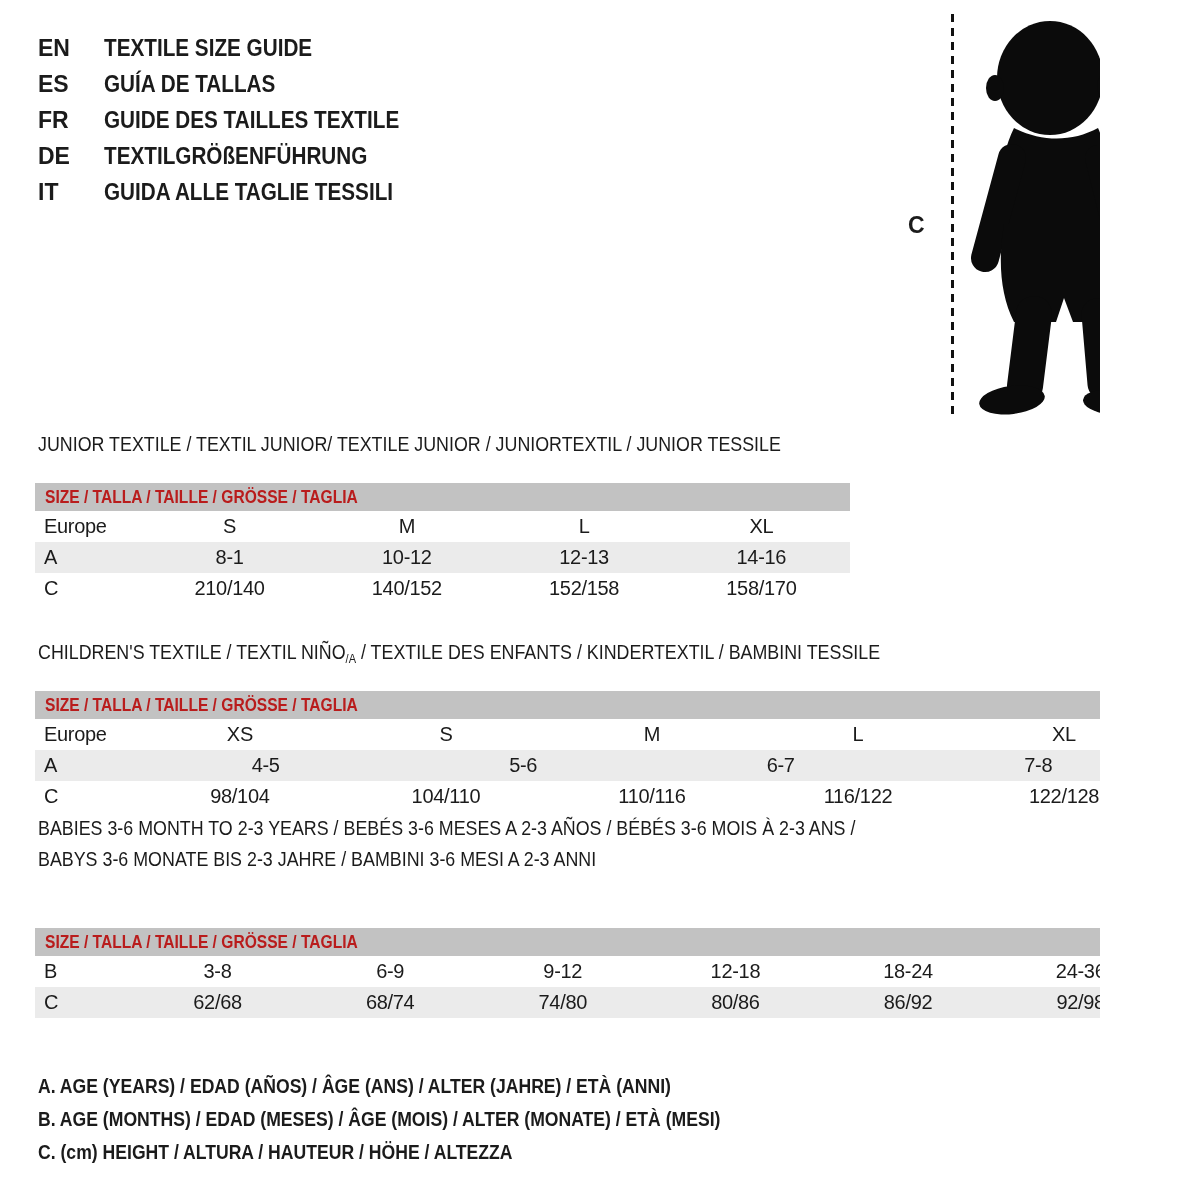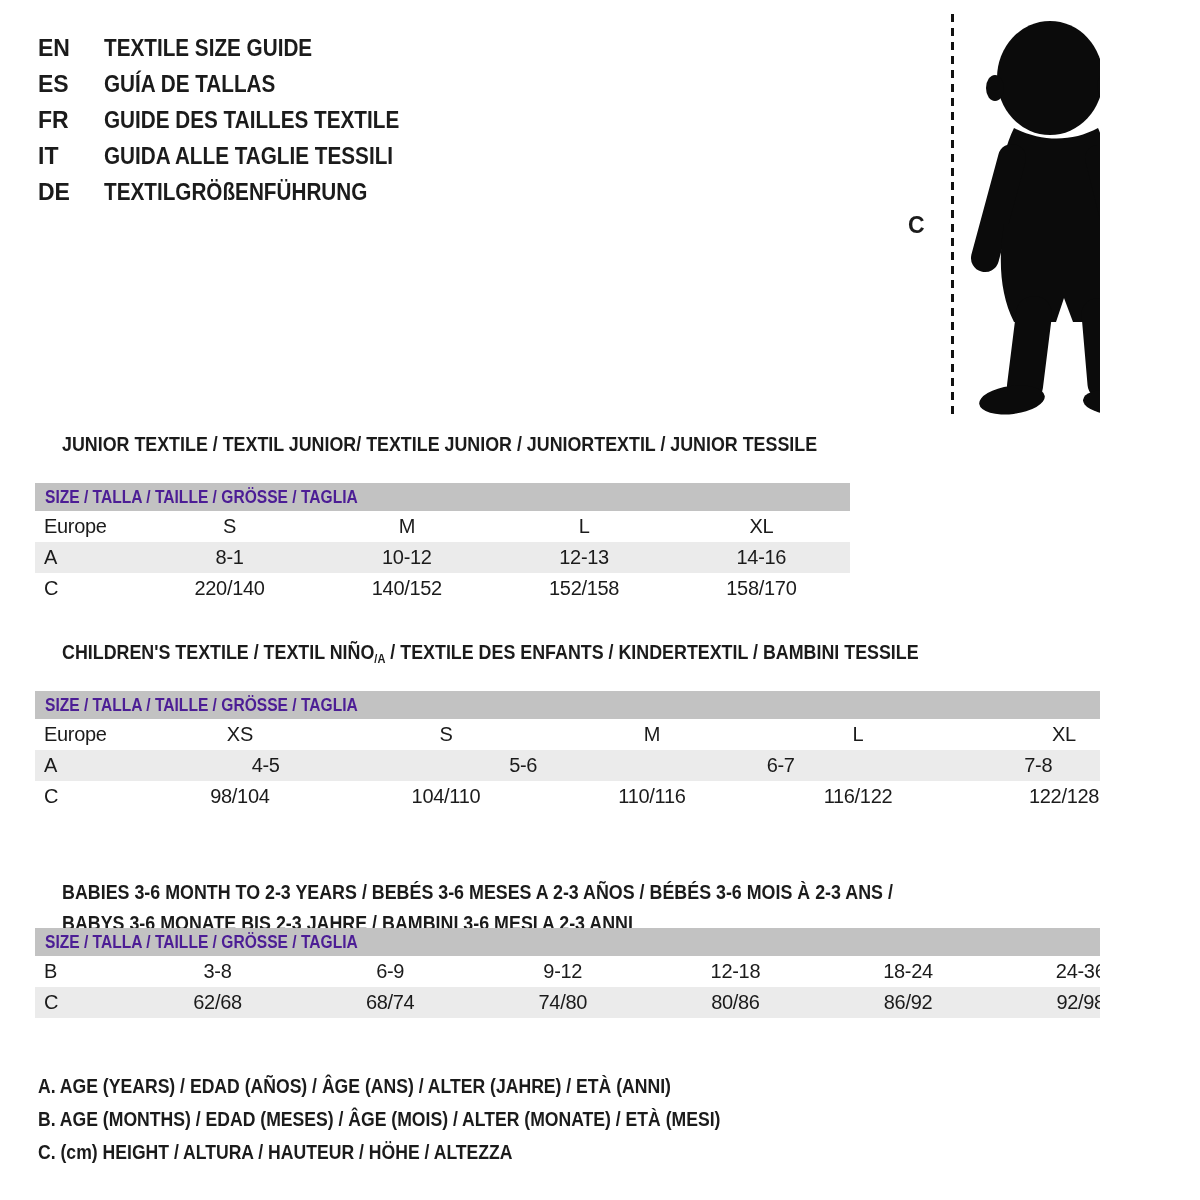--- a/index.html
+++ b/index.html
@@ -18,26 +18,26 @@
   .lang-code{width:66px;flex:0 0 66px;}
   .lang-title{}
 
   
   .dash-line{position:absolute;left:951px;top:14px;width:3px;height:402px;
     background:repeating-linear-gradient(180deg,#111 0 8px,transparent 8px 14px);}
   .fig-label{position:absolute;left:908px;top:212px;font-size:23px;font-weight:bold;}
   .silhouette{position:absolute;left:962px;top:16px;}
 
   
-  .sec-title{position:absolute;left:38px;font-size:21px;font-weight:bold;line-height:22px;white-space:nowrap;margin-left:24px;}
+  .sec-title{position:absolute;left:38px;font-size:21px;font-weight:normal;line-height:22px;white-space:nowrap;}
   .sub{font-size:13px;vertical-align:-4px;}
 
   
   .tbl{position:absolute;left:35px;}
-  .tbl-head{height:28px;line-height:28px;background:#c2c2c2;color:#4c1d95;
+  .tbl-head{height:28px;line-height:28px;background:#c2c2c2;color:#b91c1c;
     font-size:19px;font-weight:bold;padding-left:10px;box-sizing:border-box;}
   .tbl-row{display:flex;height:31px;line-height:31px;font-size:20px;letter-spacing:-0.3px;}
   .tbl-row.stripe{background:#ebebeb;}
   .cell{text-align:center;overflow:hidden;}
   .cell.lab{text-align:left;padding-left:9px;box-sizing:border-box;}
   .tbl.junior{width:815px;}
   .tbl.junior .cell.lab{flex:0 0 13%;}
   .tbl.junior .cell{flex:1 1 0;}
   .tbl.wide{width:1132px;}
   .tbl.wide .cell.lab{flex:0 0 9%;}
@@ -60,26 +60,26 @@
     </div>
     <div class="lang-row">
       <span class="lang-code">ES</span>
       <span class="lang-title"><span class="cond90">GUÍA DE TALLAS</span></span>
     </div>
     <div class="lang-row">
       <span class="lang-code">FR</span>
       <span class="lang-title"><span class="cond90">GUIDE DES TAILLES TEXTILE</span></span>
     </div>
     <div class="lang-row">
+      <span class="lang-code">DE</span>
+      <span class="lang-title"><span class="cond90">TEXTILGRÖßENFÜHRUNG</span></span>
+    </div>
+    <div class="lang-row">
       <span class="lang-code">IT</span>
       <span class="lang-title"><span class="cond90">GUIDA ALLE TAGLIE TESSILI</span></span>
-    </div>
-    <div class="lang-row">
-      <span class="lang-code">DE</span>
-      <span class="lang-title"><span class="cond90">TEXTILGRÖßENFÜHRUNG</span></span>
     </div>
   </div>
 
   <div class="dash-line"></div>
   <span class="fig-label">C</span>
   <svg class="silhouette" width="176" height="404" viewBox="0 0 176 404" fill="#0b0b0b" stroke="#0b0b0b">
     <ellipse cx="88" cy="62" rx="53" ry="57" stroke="none"></ellipse>
     <ellipse cx="33" cy="72" rx="9" ry="13" stroke="none"></ellipse>
     <ellipse cx="144" cy="70" rx="9" ry="13" stroke="none"></ellipse>
     <path d="M52 112 C38 140 36 175 46 215 L138 215 C150 175 148 138 136 112 C110 126 80 126 52 112 Z" stroke="none"></path>
@@ -109,21 +109,21 @@
     </div>
     <div class="tbl-row stripe">
       <span class="cell lab">A</span>
       <span class="cell">8-1</span>
       <span class="cell">10-12</span>
       <span class="cell">12-13</span>
       <span class="cell">14-16</span>
     </div>
     <div class="tbl-row">
       <span class="cell lab">C</span>
-      <span class="cell">220/140</span>
+      <span class="cell">210/140</span>
       <span class="cell">140/152</span>
       <span class="cell">152/158</span>
       <span class="cell">158/170</span>
     </div>
   </div>
 
   <div class="sec-title" style="top:641px;">
     <span class="cond"><span>CHILDREN'S TEXTILE / TEXTIL NIÑO</span><span class="sub">/A</span><span> / TEXTILE DES ENFANTS / KINDERTEXTIL / BAMBINI TESSILE</span></span>
   </div>
   <div class="tbl wide" style="top:691px;">
@@ -148,21 +148,21 @@
     <div class="tbl-row">
       <span class="cell lab">C</span>
       <span class="cell">98/104</span>
       <span class="cell">104/110</span>
       <span class="cell">110/116</span>
       <span class="cell">116/122</span>
       <span class="cell">122/128</span>
     </div>
   </div>
 
-  <div class="sec-title" style="top:876px;line-height:31px;">
+  <div class="sec-title" style="top:812px;line-height:31px;">
     <span class="cond">BABIES 3-6 MONTH TO 2-3 YEARS / BEBÉS 3-6 MESES A 2-3 AÑOS / BÉBÉS 3-6 MOIS À 2-3 ANS /</span><br>
     <span class="cond">BABYS 3-6 MONATE BIS 2-3 JAHRE / BAMBINI 3-6 MESI A 2-3 ANNI</span>
   </div>
   <div class="tbl wide babies" style="top:928px;">
     <div class="tbl-head">
       <span class="cond82">SIZE / TALLA / TAILLE / GRÖSSE / TAGLIA</span>
     </div>
     <div class="tbl-row">
       <span class="cell lab">B</span>
       <span class="cell">3-8</span>

